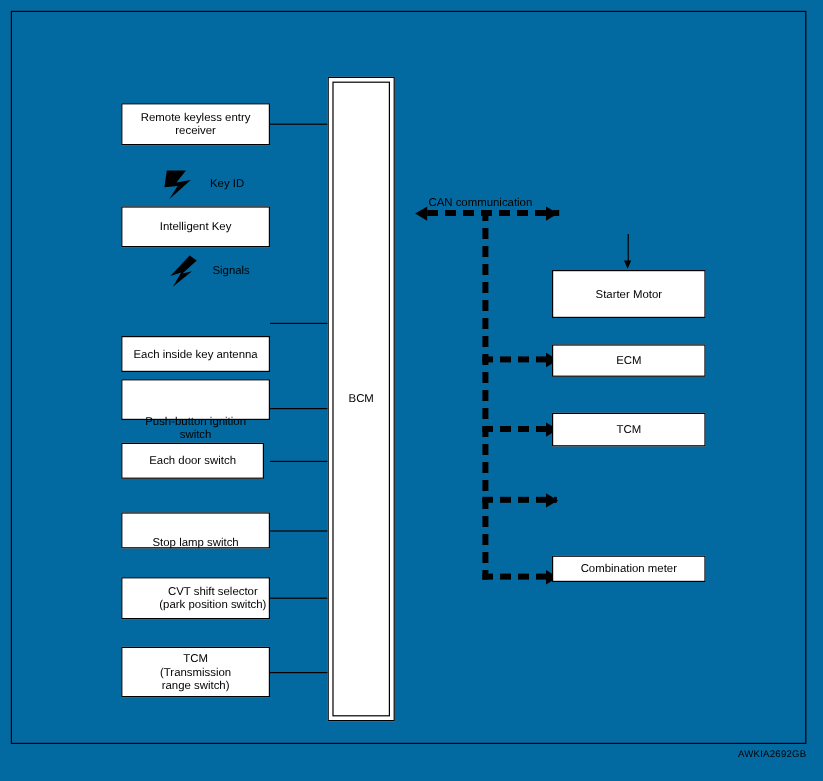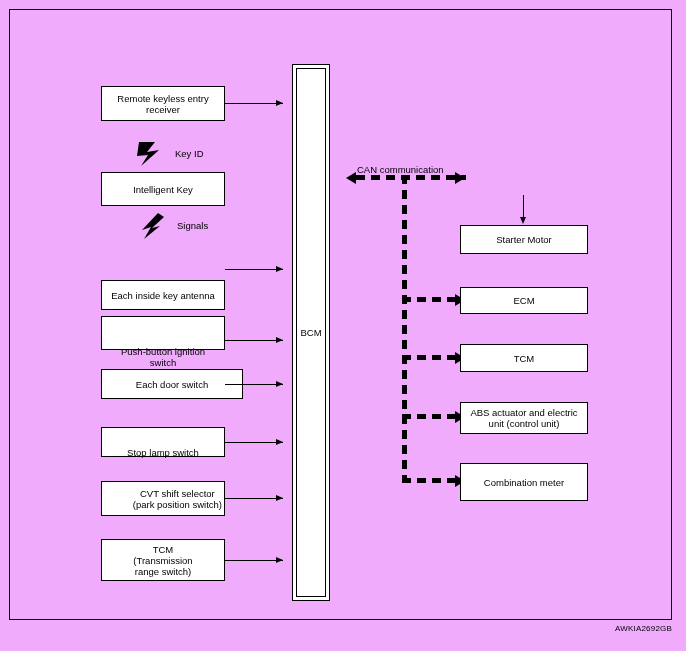--- a/index.html
+++ b/index.html
@@ -7,21 +7,21 @@
     padding: 0;
     background: #ffffff;
   }
   body {
     font-family: "Liberation Sans", sans-serif;
   }
   #canvas {
     position: relative;
     width: 686px;
     height: 651px;
-    background: #f0abfc;
+    background: #0369a1;
     overflow: hidden;
   }
   .frame {
     position: absolute;
     left: 9px;
     top: 9px;
     width: 663px;
     height: 611px;
     border: 1px solid #000;
     box-sizing: border-box;
@@ -155,21 +155,21 @@
 
   <div class="box" style="left:101px; top:254px; width:124px; height:30px;margin-top:26px;">
     <span style="white-space:pre-line;">Each inside key antenna</span>
   </div>
 
   <div class="box" style="left:101px; top:316px; width:124px; height:34px;">
     <span style="white-space:pre-line;margin-top:48px;">Push-button ignition
 switch</span>
   </div>
 
-  <div class="box" style="left:101px; top:369px; width:142px; height:30px;">
+  <div class="box" style="left:101px; top:369px; width:119px; height:30px;">
     <span style="white-space:pre-line;">Each door switch</span>
   </div>
 
   <div class="box" style="left:101px; top:427px; width:124px; height:30px;">
     <span style="white-space:pre-line;margin-top:20px;">Stop lamp switch</span>
   </div>
 
   <div class="box" style="left:101px; top:481px; width:124px; height:35px;justify-content:flex-end;">
     <span style="white-space:pre-line;">CVT shift selector
 (park position switch)</span>
@@ -205,21 +205,21 @@
 
   <div class="arrow-line" style="left:225px; top:442px; width:58px;"></div>
   <div class="arrow-head-r" style="left:276px; top:439px;"></div>
 
   <div class="arrow-line" style="left:225px; top:498px; width:58px;"></div>
   <div class="arrow-head-r" style="left:276px; top:495px;"></div>
 
   <div class="arrow-line" style="left:225px; top:560px; width:58px;"></div>
   <div class="arrow-head-r" style="left:276px; top:557px;"></div>
 
-  <div class="bcm" style="left:292px; top:64px; width:38px; height:537px;">
+  <div class="bcm" style="left:273px; top:64px; width:56px; height:537px;">
     <div class="bcm-inner">
       <span>BCM</span>
     </div>
   </div>
 
   <div class="dash-h" style="left:356px; top:175px; width:110px;"></div>
   <div class="dash-arrow-l" style="left:346px; top:171.5px;"></div>
   <div class="dash-arrow-r" style="left:455px; top:171.5px;"></div>
   <div class="label" style="left:357px; top:164px;">CAN communication</div>
 
@@ -231,39 +231,35 @@
   <div class="dash-h" style="left:402px; top:355px; width:62px;"></div>
   <div class="dash-arrow-r" style="left:455px; top:351.5px;"></div>
 
   <div class="dash-h" style="left:402px; top:414px; width:62px;"></div>
   <div class="dash-arrow-r" style="left:455px; top:410.5px;"></div>
 
   <div class="dash-h" style="left:402px; top:478px; width:62px;"></div>
   <div class="dash-arrow-r" style="left:455px; top:474.5px;"></div>
 
 
-  <div class="box thick" style="left:460px; top:225px; width:128px; height:29px;">
+  <div class="box thick" style="left:460px; top:225px; width:128px; height:40px;">
     <span style="white-space:pre-line;">Starter Motor</span>
   </div>
 
   <div class="vline" style="left:523px; top:195px; height:23px;"></div>
   <div class="arrow-head-d" style="left:520px; top:217px;"></div>
 
   <div class="box thick" style="left:460px; top:287px; width:128px; height:27px;">
     <span style="white-space:pre-line;">ECM</span>
   </div>
 
   <div class="box thick" style="left:460px; top:344px; width:128px; height:28px;">
     <span style="white-space:pre-line;">TCM</span>
   </div>
 
-  <div class="box thick" style="left:460px; top:402px; width:128px; height:32px;">
-    <span style="white-space:pre-line;">ABS actuator and electric
-unit (control unit)</span>
-  </div>
-
-  <div class="box thick" style="left:460px; top:463px; width:128px; height:38px;text-align:center;">
+
+  <div class="box thick" style="left:460px; top:463px; width:128px; height:22px;text-align:center;">
     <span style="white-space:pre-line;">Combination meter</span>
   </div>
 
   <div class="code">AWKIA2692GB</div>
 
 </div>
 
 </body></html>

